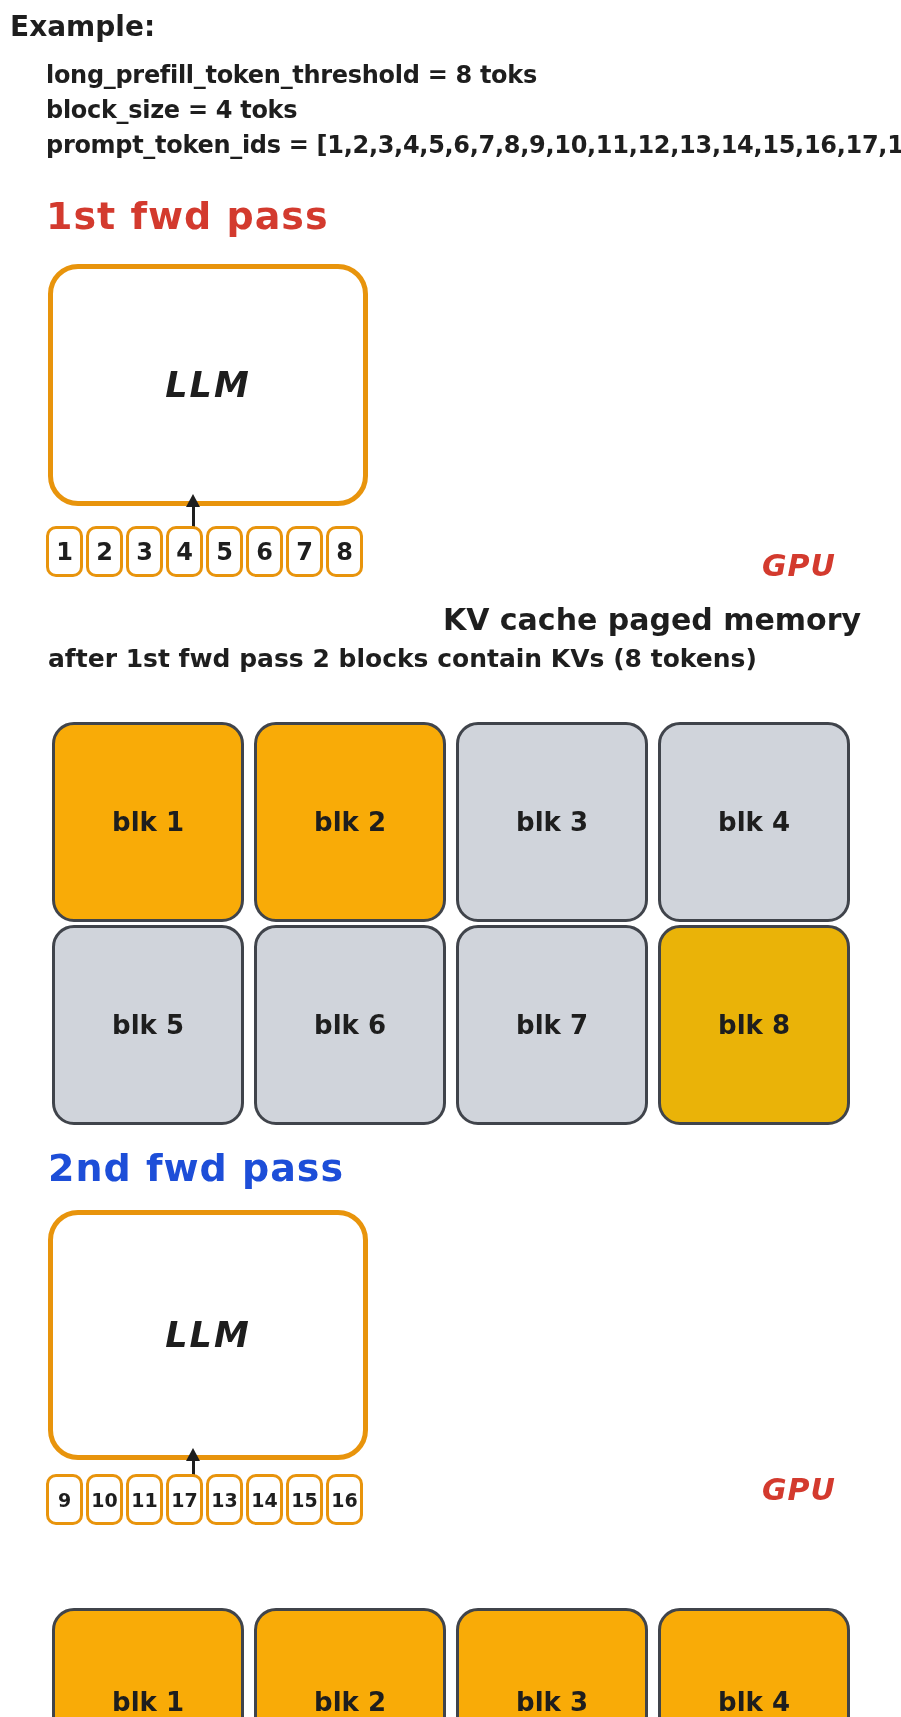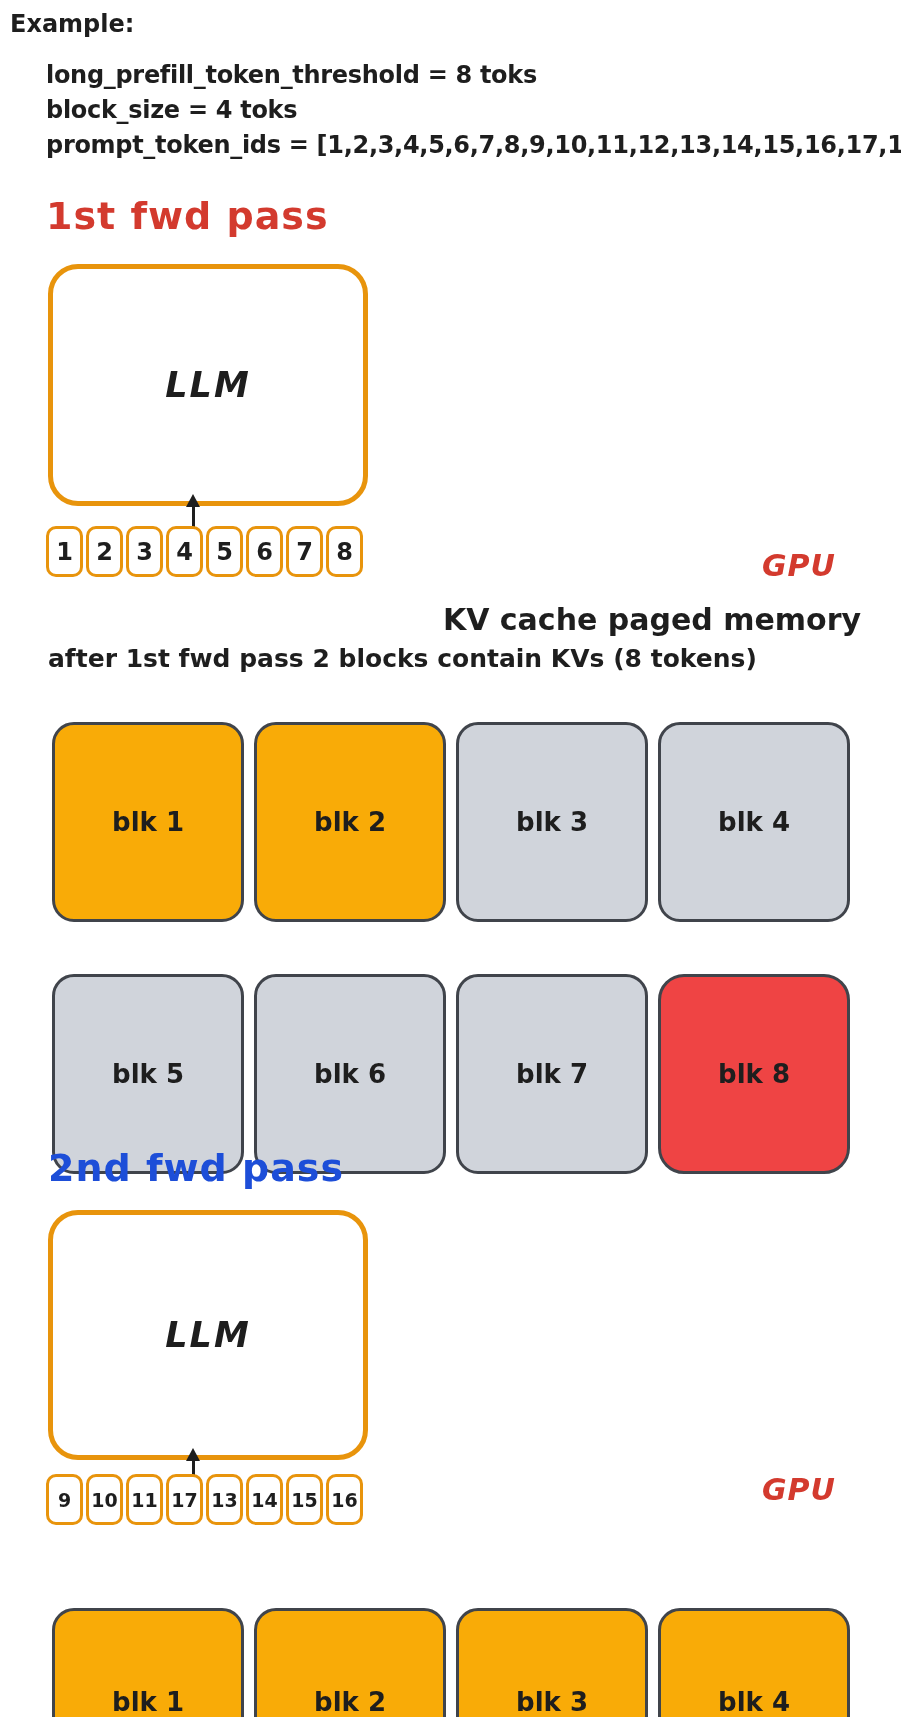--- a/index.html
+++ b/index.html
@@ -2,21 +2,21 @@
 <html><head>
 <meta charset="utf-8">
 <style>
   html,body { margin:0; padding:0; background:#ffffff; }
   .canvas {
     position:relative; width:901px; height:1717px; overflow:hidden;
     background:#ffffff; color:#1e1e1e;
     font-family:"DejaVu Sans", sans-serif;
   }
 
-  .example-label { position:absolute; left:10px; top:10px; font-size:24px; font-weight:bold; }
+  .example-label { position:absolute; left:10px; top:10px; font-size:28px; font-weight:bold; }
   .config { position:absolute; left:46px; top:58px; font-size:24px; line-height:35px;
             letter-spacing:-0.3px; white-space:nowrap; font-weight:bold; }
 
   .pass-title { position:absolute; font-size:38px; font-weight:bold; letter-spacing:1px; }
   .t1 { left:46px; top:194px; }
   .t2 { left:48px; top:1146px; }
 
   .llm-box { position:absolute; width:320px; border:5px solid #e8940c; border-radius:30px;
              background:#ffffff; display:flex; align-items:center; justify-content:center;
              box-sizing:border-box; }
@@ -45,21 +45,21 @@
   .g2 { left:762px; top:1472px; }
 
   .kv-title { position:absolute; left:440px; top:602px; width:424px; text-align:center;
               font-size:30px; font-weight:bold; }
   .caption { position:absolute; left:48px; font-size:25px; font-weight:bold; white-space:nowrap; }
   .c1 { top:644px;text-align:center; }
   .c2 { top:1548px; }
 
   .blk-row { position:absolute; left:52px; display:flex; gap:10px; }
   .row1 { top:722px; }
-  .row2 { top:974px;text-align:center; }
+  .row2 { top:925px;text-align:center; }
   .row3 { top:1608px; }
   .blk { width:192px; height:200px; box-sizing:border-box; border:3px solid #40444b;
          border-radius:22px; display:flex; align-items:center; justify-content:center;
          font-size:26px; font-weight:bold; }
   .row3 .blk { align-items:flex-start; padding-top:76px; }
 </style>
 </head>
 <body>
 
 <div class="canvas">
@@ -117,21 +117,21 @@
   <div class="blk-row row2">
     <div class="blk" style="background-color: rgb(208, 212, 219);">
         <span>blk 5</span>
       </div>
     <div class="blk" style="background-color: rgb(208, 212, 219);">
         <span>blk 6</span>
       </div>
     <div class="blk" style="background-color: rgb(208, 212, 219);">
         <span>blk 7</span>
       </div>
-    <div class="blk" style="background-color: #ef4444; border-radius: 26px;">
+    <div class="blk" style="background-color: #eab308;">
         <span>blk 8</span>
       </div>
   </div>
 
   <div class="pass-title t2" style="color: #1d4ed8;">2nd fwd pass</div>
 
   <div class="llm-box b2" style="border-color: rgb(232, 148, 12);">
     <span class="llm-label">LLM</span>
   </div>
 

